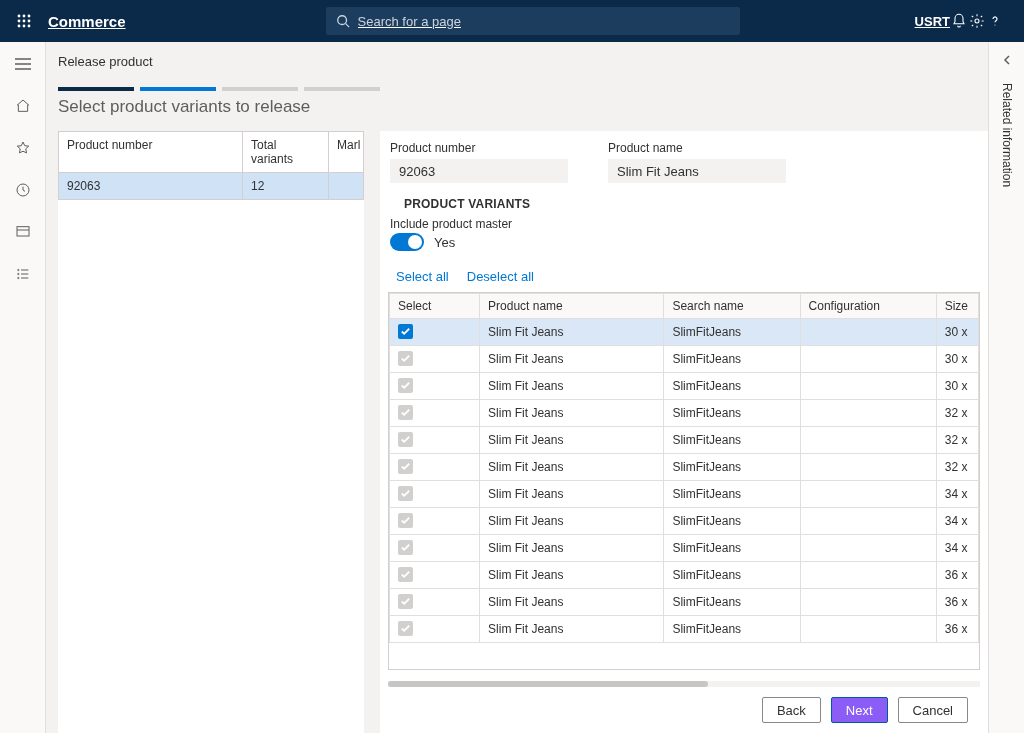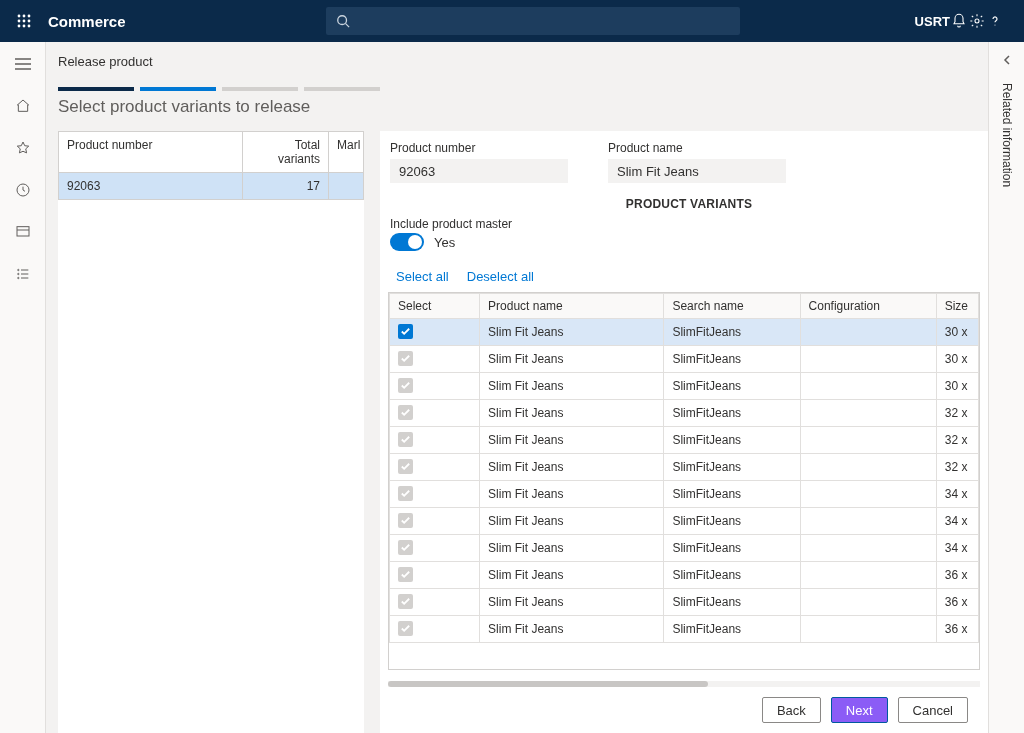--- a/index.html
+++ b/index.html
@@ -1,19 +1,19 @@
 <!DOCTYPE html>
 <html><head>
 <meta charset="utf-8">
 <style>
 * { box-sizing: border-box; margin: 0; padding: 0; }
 body { font-family: "Segoe UI", Arial, sans-serif; font-size: 13px; color: #323130; background: #f3f2f1; width: 1024px; height: 733px; overflow: hidden; position: relative; }
 
 
-.navbar { height: 42px; background: #0b2a4a; color: #fff; display: flex; align-items: center; padding: 0 8px; }
+.navbar { height: 42px; background: #0b2a4a; color: #fff; display: flex; align-items: center; padding: 0 8px; text-decoration: underline; }
 .waffle { width: 32px; display: flex; justify-content: center; align-items: center; }
 .waffle-svg { fill: #fff; }
 .brand { font-size: 15px; font-weight: 600; margin-left: 8px; }
 .search-wrap { margin-left: 200px; width: 414px; height: 28px; background: #1d3d5e; display: flex; align-items: center; padding: 0 10px; border-radius: 2px; }
 .search-wrap svg { flex-shrink: 0; }
 .search-wrap input { flex: 1; background: transparent; border: none; color: #fff; font-size: 13px; margin-left: 8px; outline: none; }
 .search-wrap input::placeholder { color: #cbd5df; }
 .nav-right { margin-left: auto; display: flex; align-items: center; padding-right: 12px; }
 .nav-user { font-size: 13px; font-weight: 600; }
 .nav-icon { width: 18px; height: 18px; display: flex; align-items: center; justify-content: center; }
@@ -41,34 +41,34 @@
 .content-row { display: flex; gap: 16px; margin-top: 14px; height: 692px; }
 .card { background: #fff; }
 .left-card { width: 306px; display: flex; flex-direction: column; }
 .right-card { flex: 1; display: flex; flex-direction: column; padding: 10px 0 0 0; overflow: hidden; }
 
 
 .sm-grid { border: 1px solid #d2d0ce; }
 .sm-head { display: flex; background: #fff; border-bottom: 1px solid #d2d0ce; }
 .sm-head div, .sm-row div { padding: 6px 8px; font-size: 12px; }
 .sm-col-num { flex: 1; border-right: 1px solid #d2d0ce; }
-.sm-col-var { width: 86px; text-align: right; border-right: 1px solid #d2d0ce; }
+.sm-col-var { width: 86px; text-align: left; border-right: 1px solid #d2d0ce; }
 .sm-col-mark { width: 34px; overflow: hidden; }
 .sm-row { display: flex; background: #cfe2f6; }
 .sm-row div { border-right: 1px solid #d2d0ce; }
 .sm-row div:last-child { border-right: none; }
 .sm-scroll-x { height: 10px; background: #f3f2f1; position: relative; border-top: 1px solid #e1dfdd; }
 .sm-scroll-x .thumb { position: absolute; left: 4px; top: 2px; height: 6px; width: 200px; background: #c8c6c4; border-radius: 3px; }
 
 
 .detail-top { display: flex; gap: 40px; padding: 0 10px; }
 .field { display: flex; flex-direction: column; }
 .field-label { font-size: 12px; color: #323130; margin-bottom: 4px; }
 .field-value { width: 178px; height: 24px; background: #f3f2f1; border: 1px solid #f3f2f1; padding: 3px 8px; font-size: 13px; display: flex; align-items: center; }
-.sec-head { font-size: 12px; font-weight: 600; color: #323130; margin: 14px 0 6px 10px; letter-spacing: .2px; text-align: center; }
+.sec-head { font-size: 12px; font-weight: 600; color: #323130; margin: 14px 0 6px 24px; letter-spacing: .2px; }
 .toggle-row { display: flex; align-items: center; gap: 10px; margin: 2px 0 0 10px; }
 .toggle-label { font-size: 12px; color: #323130; }
 .toggle { width: 34px; height: 18px; border-radius: 9px; background: #0078d4; position: relative; }
 .toggle .knob { position: absolute; right: 2px; top: 2px; width: 14px; height: 14px; border-radius: 50%; background: #fff; }
 .toggle-state { font-size: 13px; color: #323130; }
 
 .link-row { display: flex; gap: 18px; margin: 18px 0 6px 16px; }
 .link-row span { color: #0078d4; font-size: 13px; cursor: pointer; }
 
 
@@ -112,20 +112,21 @@
         <circle cx="7" cy="12" r="1.4"></circle>
         <circle cx="12" cy="12" r="1.4"></circle>
       </svg>
   </div>
   <div class="brand">Commerce</div>
   <div class="search-wrap">
     <svg width="14" height="14" viewBox="0 0 16 16">
         <circle cx="7" cy="7" r="5" stroke="#cbd5df" stroke-width="1.5" fill="none"></circle>
         <line x1="11" y1="11" x2="15" y2="15" stroke="#cbd5df" stroke-width="1.5"></line>
       </svg>
+    <input placeholder="Search for a page" style="">
   </div>
   <div class="nav-right">
     <span class="nav-user">USRT</span>
     <span class="nav-icon">
       <svg width="16" height="16" viewBox="0 0 24 24" stroke-width="1.6">
           <path d="M6 8a6 6 0 1 1 12 0v5l1.5 3h-15L6 13z"></path>
           <path d="M10 19a2 2 0 0 0 4 0"></path>
         </svg>
     </span>
     <span class="nav-icon">
@@ -208,21 +209,21 @@
     <div class="card left-card">
       <div style="flex:1; padding:0;">
         <div class="sm-grid">
           <div class="sm-head">
             <div class="sm-col-num">Product number</div>
             <div class="sm-col-var">Total variants</div>
             <div class="sm-col-mark">Marl</div>
           </div>
           <div class="sm-row">
             <div class="sm-col-num">92063</div>
-            <div class="sm-col-var">17</div>
+            <div class="sm-col-var">12</div>
             <div class="sm-col-mark"></div>
           </div>
         </div>
       </div>
       <div class="sm-scroll-x">
           <div class="thumb"></div>
         </div>
     </div>
 
     <div class="card right-card">

